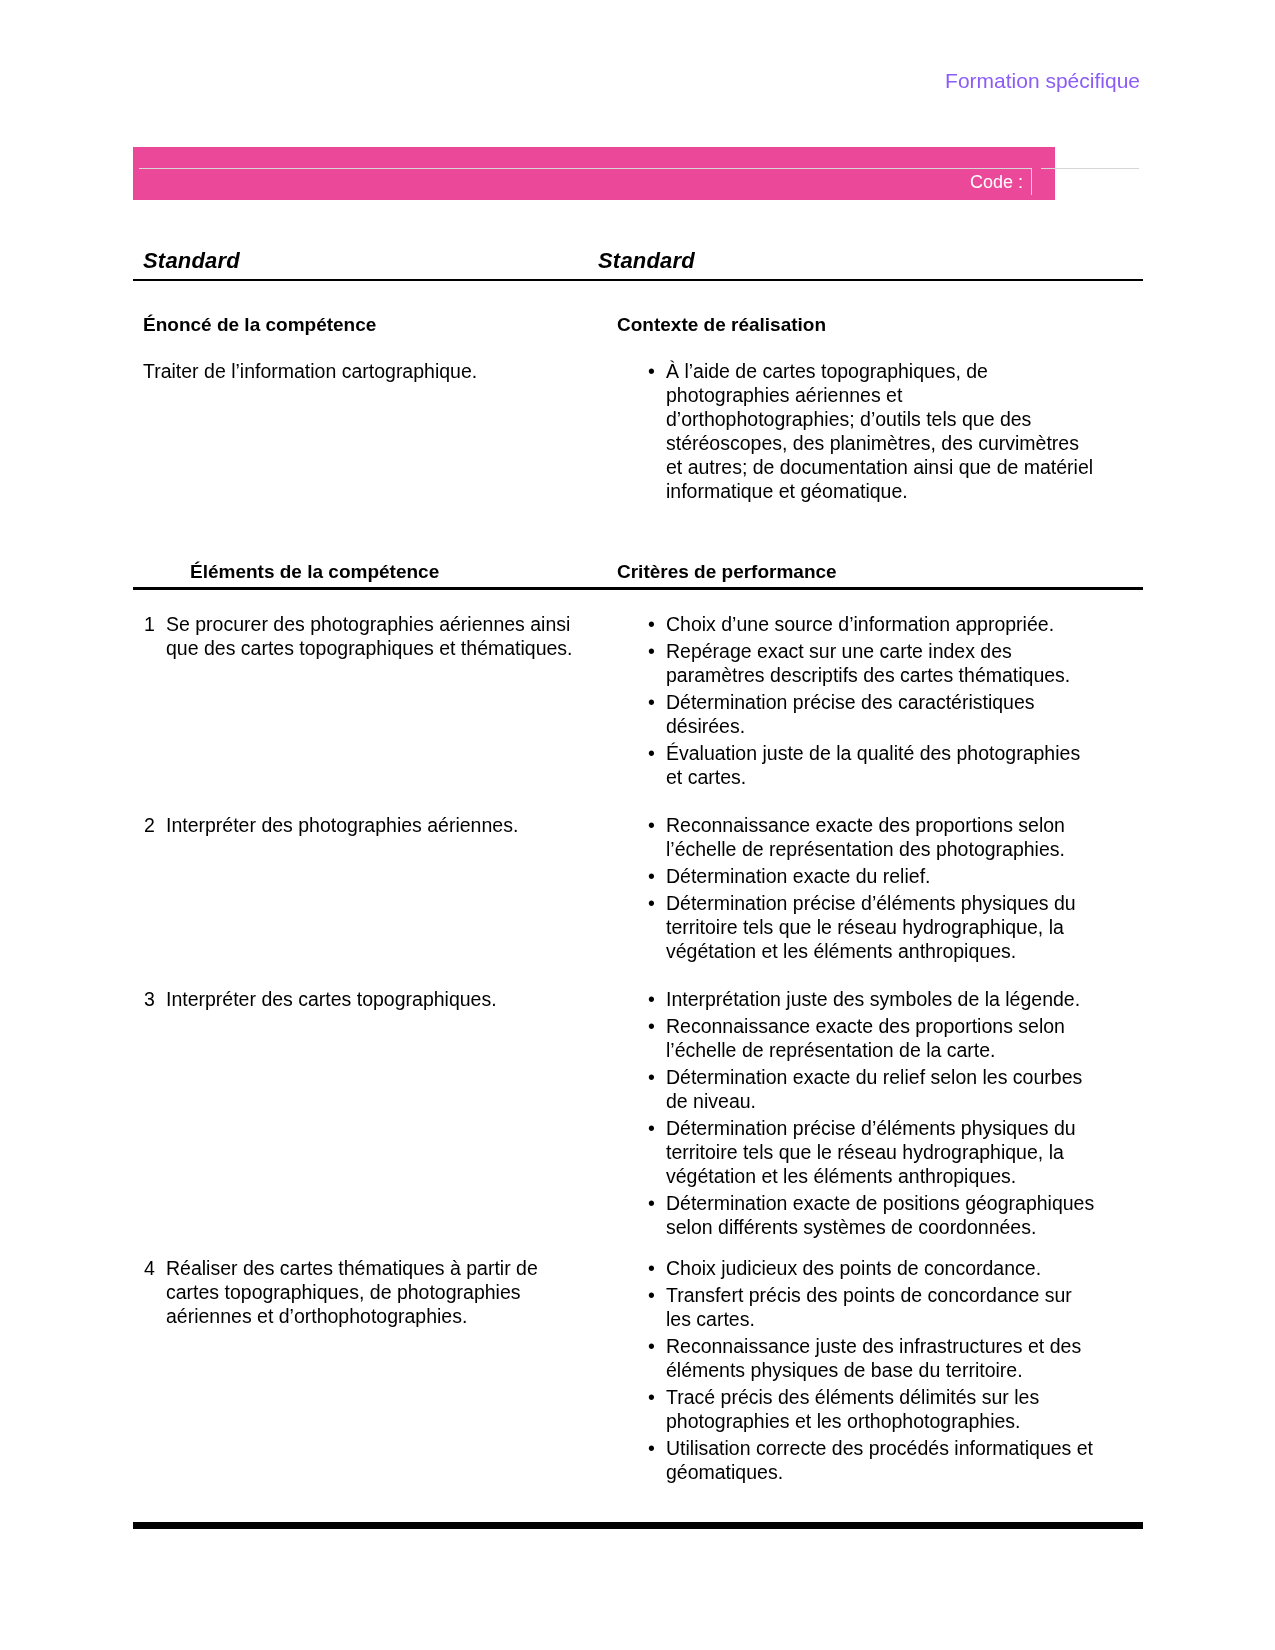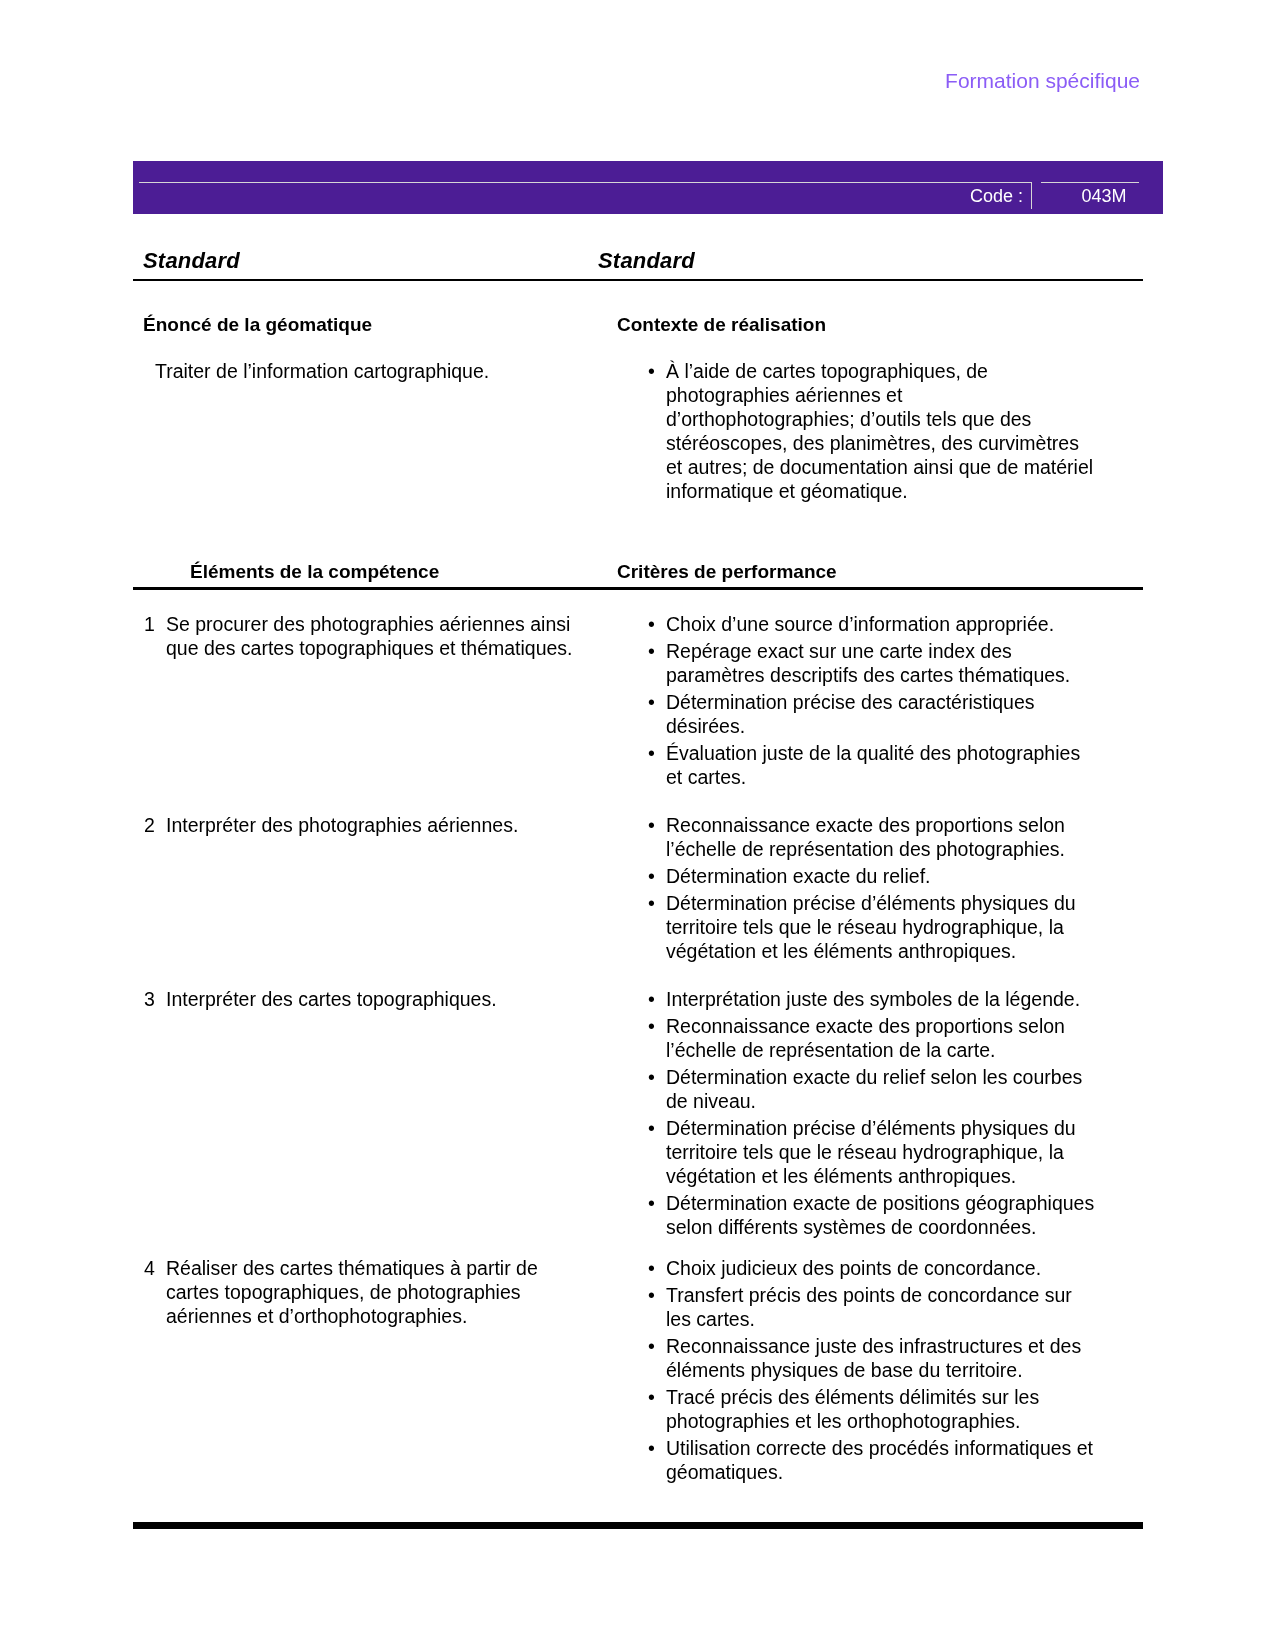--- a/index.html
+++ b/index.html
@@ -12,22 +12,22 @@
     color:#000000;
     overflow:hidden;
   }
   
   .top-label{
     position:absolute; top:69px; left:133px; width:1007px;
     text-align:right; font-size:21px; color:#8b5cf6;
   }
   
   .banner{
-    position:absolute; left:133px; top:161px; width:1030px; height:53px;
-    background:#4c1d95;
+    position:absolute; left:133px; top:147px; width:922px; height:53px;
+    background:#ec4899;
   }
   .b-line-main{position:absolute; left:6px; top:21px; width:892px; height:1px; background:#d6d6d6;}
   .b-vline{position:absolute; left:898px; top:21px; width:1px; height:27px; background:#d6d6d6;}
   .b-cell-line{position:absolute; left:908px; top:21px; width:98px; height:1px; background:#d6d6d6;}
   .b-code-label{
     position:absolute; left:0; top:25px; width:890px; text-align:right;
     color:#ffffff; font-size:18px;
   }
   .b-code-value{
     position:absolute; left:898px; top:25px; width:108px; text-align:center;
@@ -43,21 +43,21 @@
   .rule-titles{position:absolute; left:133px; top:279px; width:1010px; height:2px; background:#000000;}
   
   .h-bold{position:absolute; font-size:19px; font-weight:bold;}
   .enonce-heading{left:143px; top:314px;}
   .contexte-heading{left:617px; top:314px;}
   .elements-heading{left:143px; top:561px;margin-left:47px;}
   .criteria-heading{left:617px; top:561px;}
   .rule-elements{position:absolute; left:133px; top:587px; width:1010px; height:3px; background:#000000;}
   
   .body-text{font-size:19.5px; line-height:24px; white-space:pre-line;}
-  .enonce-text{position:absolute; left:155px; top:359px; width:460px;}
+  .enonce-text{position:absolute; left:143px; top:359px; width:460px;}
   
   ul.blist{list-style:none; margin:0; padding:0;}
   ul.blist li{
     display:grid; grid-template-columns:18px auto;
     margin:0 0 3px 0; font-size:19.5px; line-height:24px;
   }
   ul.blist .dot{font-size:19.5px; line-height:24px;}
   ul.blist .crit-text{white-space:pre-line;}
   .contexte-list{position:absolute; left:648px; top:359px; width:496px;}
   
@@ -92,21 +92,21 @@
     <div class="b-vline"></div>
     <div class="b-cell-line"></div>
     <div class="b-code-label">Code :</div>
     <div class="b-code-value">043M</div>
   </div>
 
   <div class="title-objectif">Standard</div>
   <div class="title-standard">Standard</div>
   <div class="rule-titles"></div>
 
-  <div class="h-bold enonce-heading">Énoncé de la géomatique</div>
+  <div class="h-bold enonce-heading">Énoncé de la compétence</div>
   <div class="h-bold contexte-heading">Contexte de réalisation</div>
 
   <div class="body-text enonce-text">Traiter de l’information cartographique.</div>
 
   <ul class="blist contexte-list">
       <li>
         <span class="dot">•</span>
         <span class="crit-text">À l’aide de cartes topographiques, de
 photographies aériennes et
 d’orthophotographies; d’outils tels que des

